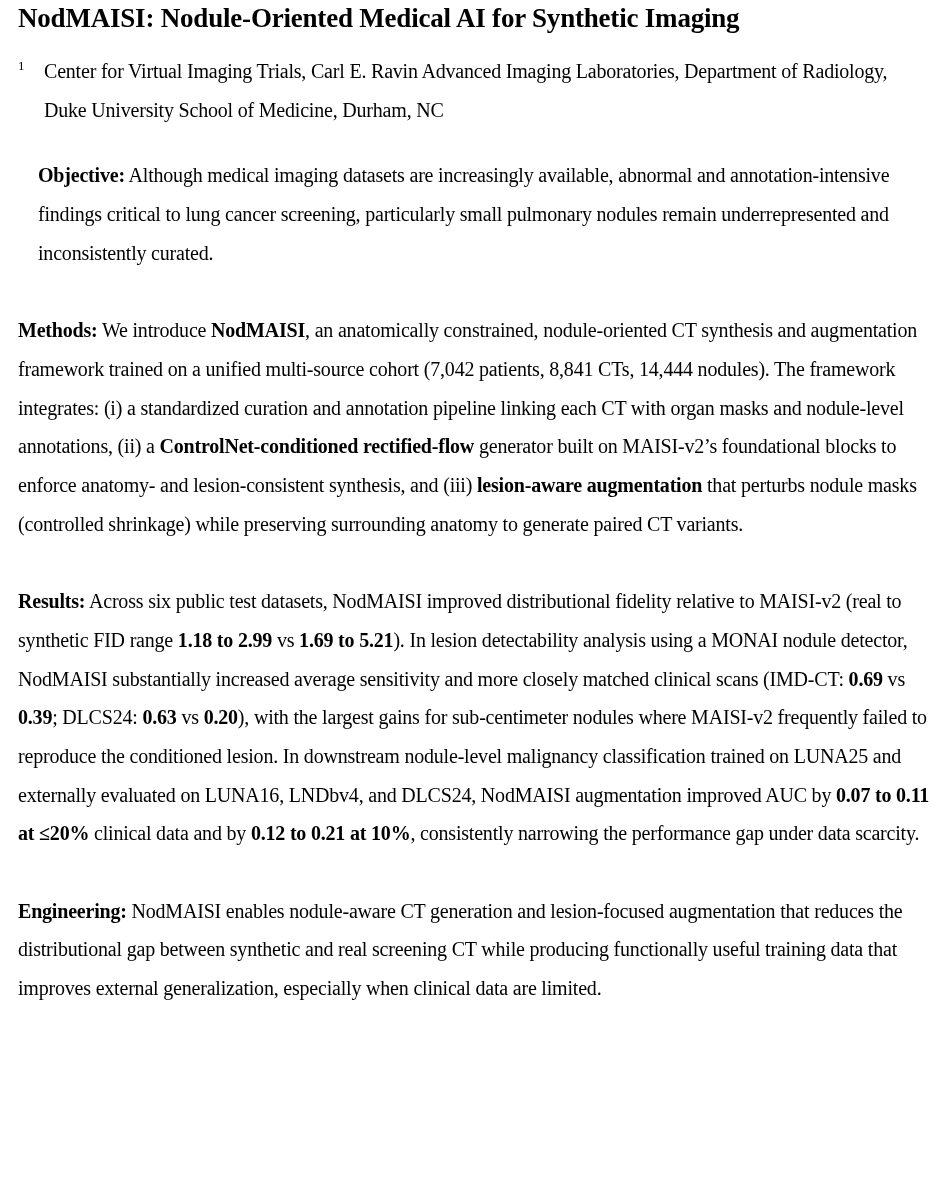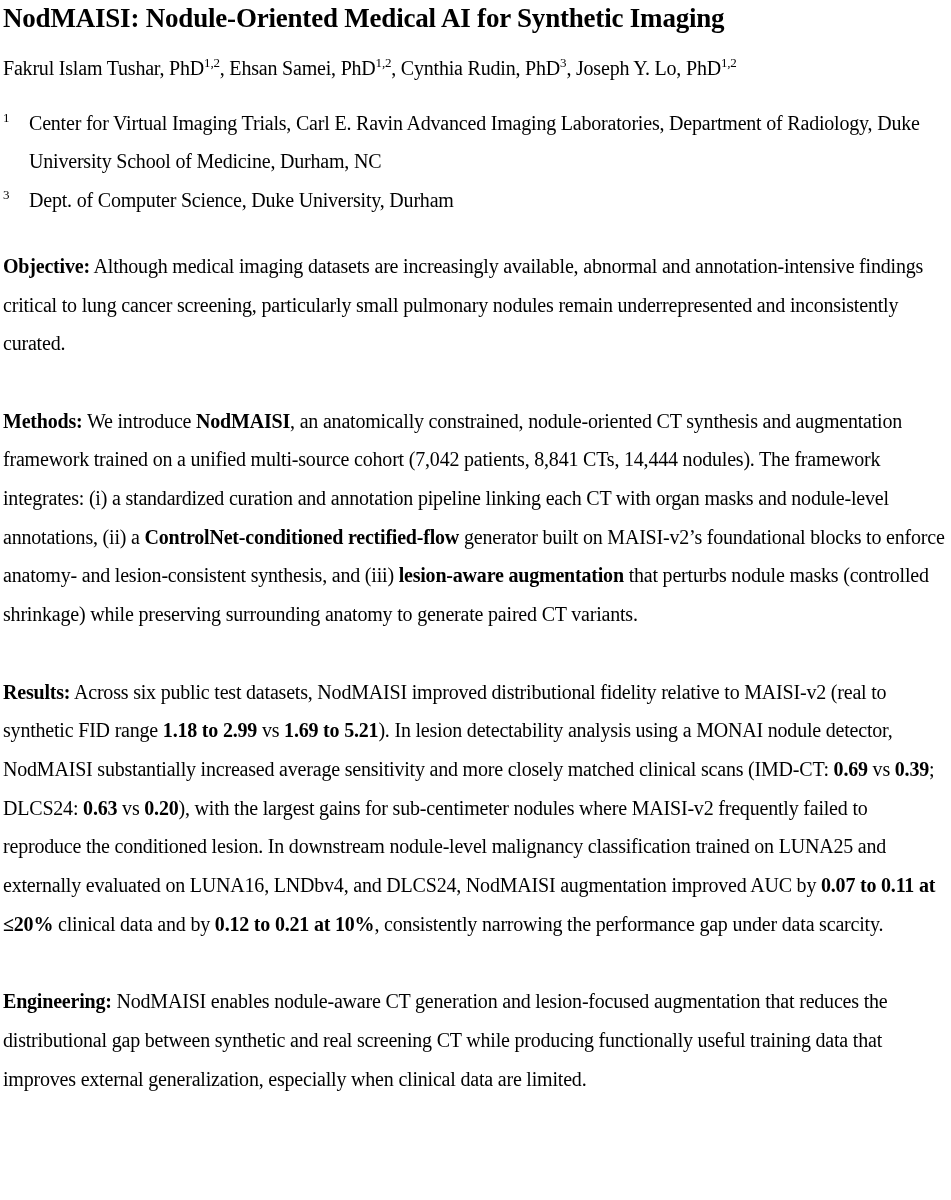--- a/index.html
+++ b/index.html
@@ -7,21 +7,21 @@
     width: 951px;
     height: 1200px;
     background: #ffffff;
     color: #000000;
     font-family: "Liberation Serif", "DejaVu Serif", serif;
     font-size: 20px;
     line-height: 38.7px;
     letter-spacing: -0.2px;
     overflow: hidden;
   }
-  .page { padding: 0 3px; }
+  .page { padding: 0 18px; }
 
   h1.title {
     font-size: 27px;
     line-height: 36px;
     margin: 0;
     font-weight: bold;
   }
 
   .authors { margin: 13px 0 0 0; }
   .authors sup {
@@ -38,32 +38,30 @@
   .aff sup {
     display: inline-block;
     width: 26px;
     text-indent: 0;
     font-size: 13px;
     line-height: 1;
     vertical-align: super;
   }
 
   .sections p.para { margin: 38.7px 0 0 0; }
-  .sections p.para.first { margin-top: 27px; }
+  .sections p.para.first { margin-top: 27px; margin-left: 20px; }
   .para strong, .authors b { font-weight: bold; }
 </style>
 </head>
 <body>
 
 <div class="page">
   <h1 class="title">NodMAISI: Nodule-Oriented Medical AI for Synthetic Imaging</h1>
-  <p class="authors"><span>Fakrul Islam Tushar, PhD</span><sup>1,2</sup>, <span>Ehsan Samei, PhD</span><sup>1,2</sup>, <span>Cynthia Rudin, PhD</span><sup>3</sup>, <span>Joseph Y. Lo, PhD</span><sup>1,2</sup></p>
   <div class="affiliations">
       <div class="aff"><sup>1</sup><span>Center for Virtual Imaging Trials, Carl E. Ravin Advanced Imaging Laboratories, Department of Radiology, Duke University School of Medicine, Durham, NC</span></div>
-      <div class="aff"><sup>3</sup><span>Dept. of Computer Science, Duke University, Durham</span></div>
     </div>
   <div class="sections">
       <p class="para first"><strong>Objective:</strong><span> Although medical imaging datasets are increasingly available, abnormal and annotation-intensive findings critical to lung cancer screening, particularly small pulmonary nodules remain underrepresented and inconsistently curated.</span></p>
       <p class="para"><strong>Methods:</strong><span> We introduce </span><strong>NodMAISI</strong><span>, an anatomically constrained, nodule-oriented CT synthesis and augmentation framework trained on a unified multi-source cohort (7,042 patients, 8,841 CTs, 14,444 nodules). The framework integrates: (i) a standardized curation and annotation pipeline linking each CT with organ masks and nodule-level annotations, (ii) a </span><strong>ControlNet-conditioned rectified-flow</strong><span> generator built on MAISI-v2’s foundational blocks to enforce anatomy- and lesion-consistent synthesis, and (iii) </span><strong>lesion-aware augmentation</strong><span> that perturbs nodule masks (controlled shrinkage) while preserving surrounding anatomy to generate paired CT variants.</span></p>
       <p class="para"><strong>Results:</strong><span> Across six public test datasets, NodMAISI improved distributional fidelity relative to MAISI-v2 (real to synthetic FID range </span><strong>1.18 to 2.99</strong><span> vs </span><strong>1.69 to 5.21</strong><span>). In lesion detectability analysis using a MONAI nodule detector, NodMAISI substantially increased average sensitivity and more closely matched clinical scans (IMD-CT: </span><strong>0.69</strong><span> vs </span><strong>0.39</strong><span>; DLCS24: </span><strong>0.63</strong><span> vs </span><strong>0.20</strong><span>), with the largest gains for sub-centimeter nodules where MAISI-v2 frequently failed to reproduce the conditioned lesion. In downstream nodule-level malignancy classification trained on LUNA25 and externally evaluated on LUNA16, LNDbv4, and DLCS24, NodMAISI augmentation improved AUC by </span><strong>0.07 to 0.11 at ≤20%</strong><span> clinical data and by </span><strong>0.12 to 0.21 at 10%</strong><span>, consistently narrowing the performance gap under data scarcity.</span></p>
       <p class="para"><strong>Engineering:</strong><span> NodMAISI enables nodule-aware CT generation and lesion-focused augmentation that reduces the distributional gap between synthetic and real screening CT while producing functionally useful training data that improves external generalization, especially when clinical data are limited.</span></p>
     </div>
 </div>
 
 </body></html>

